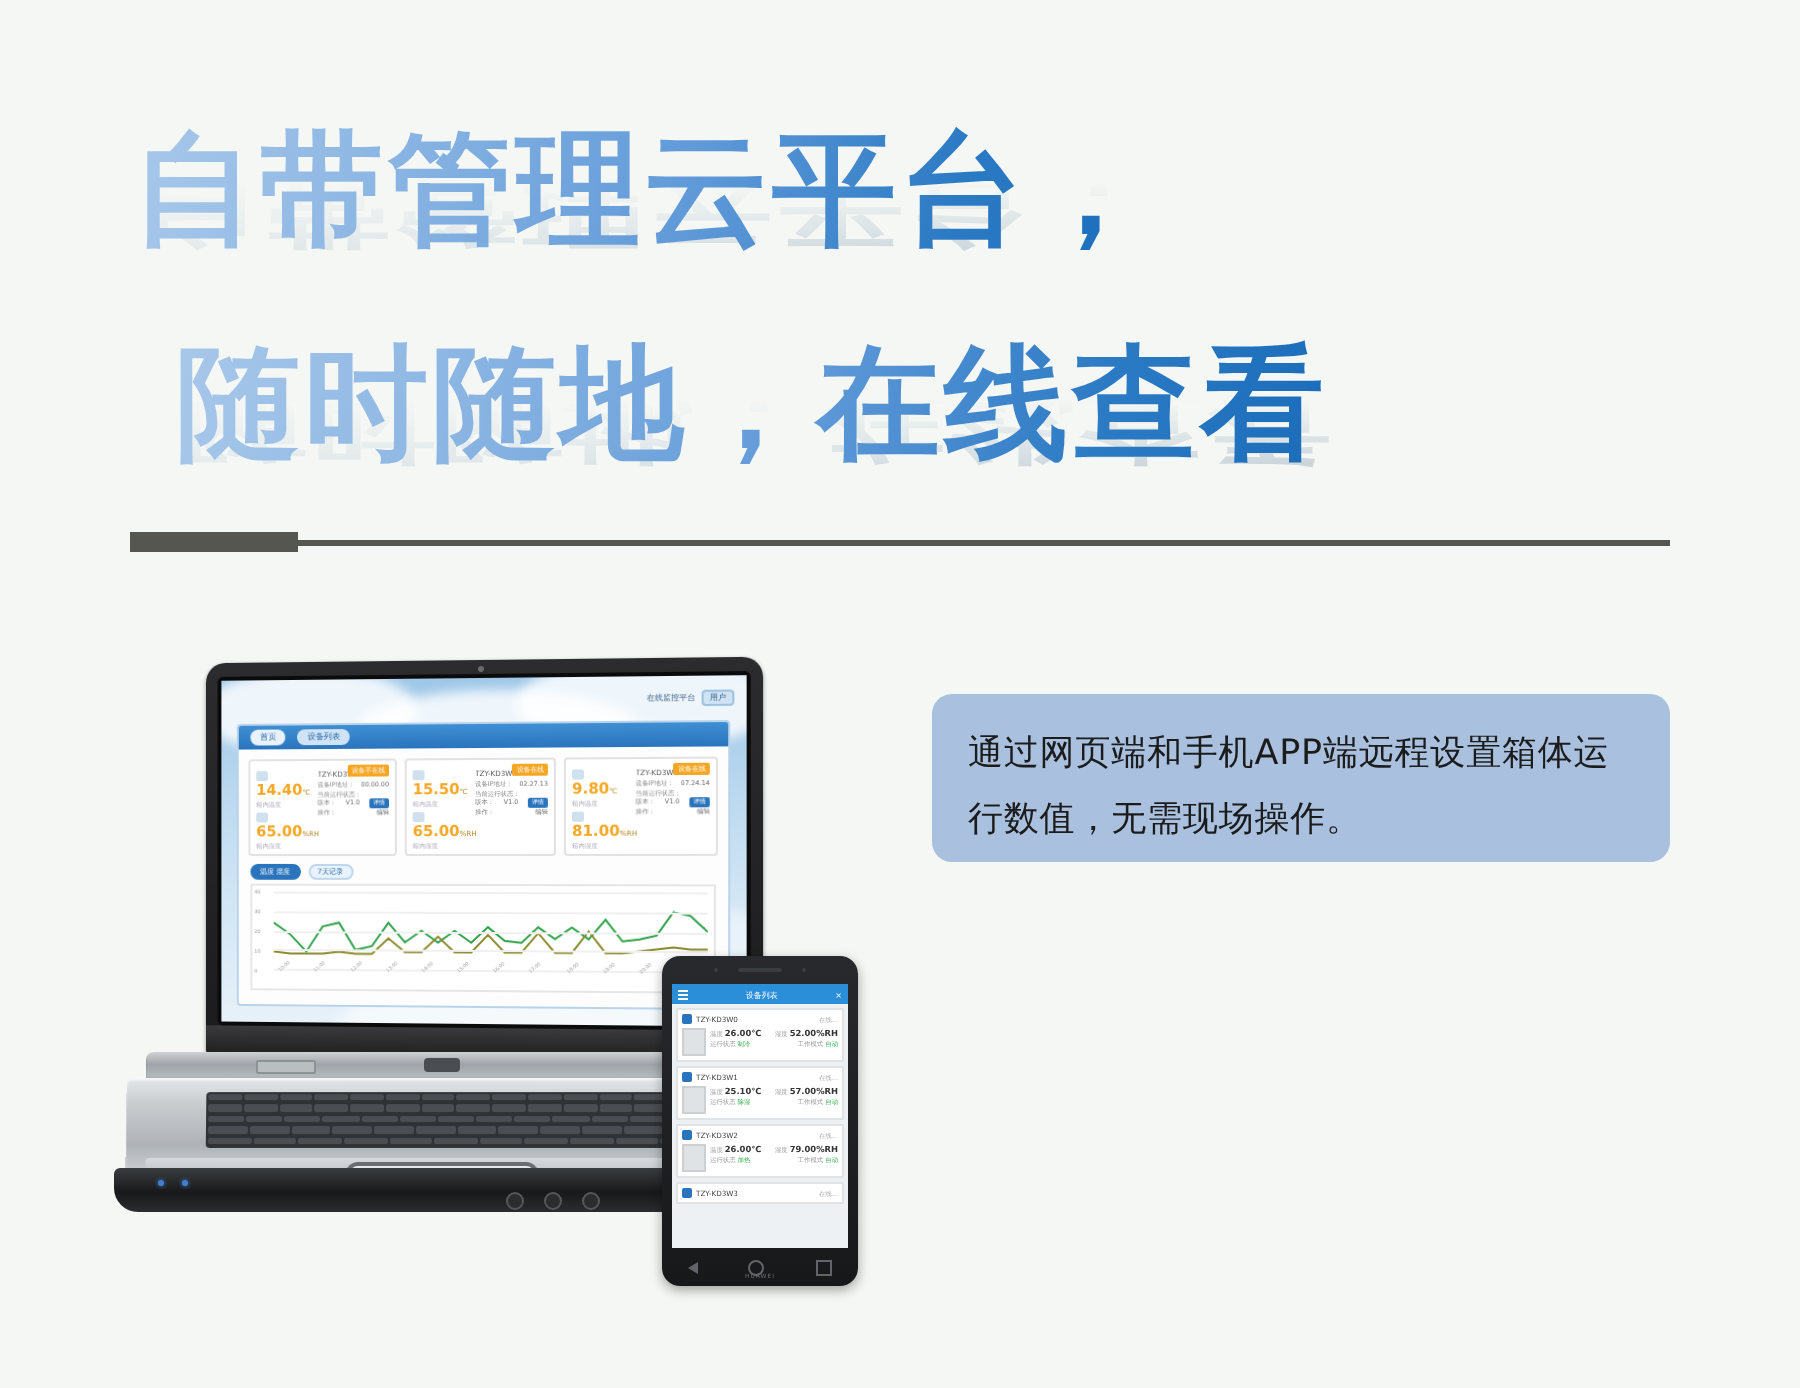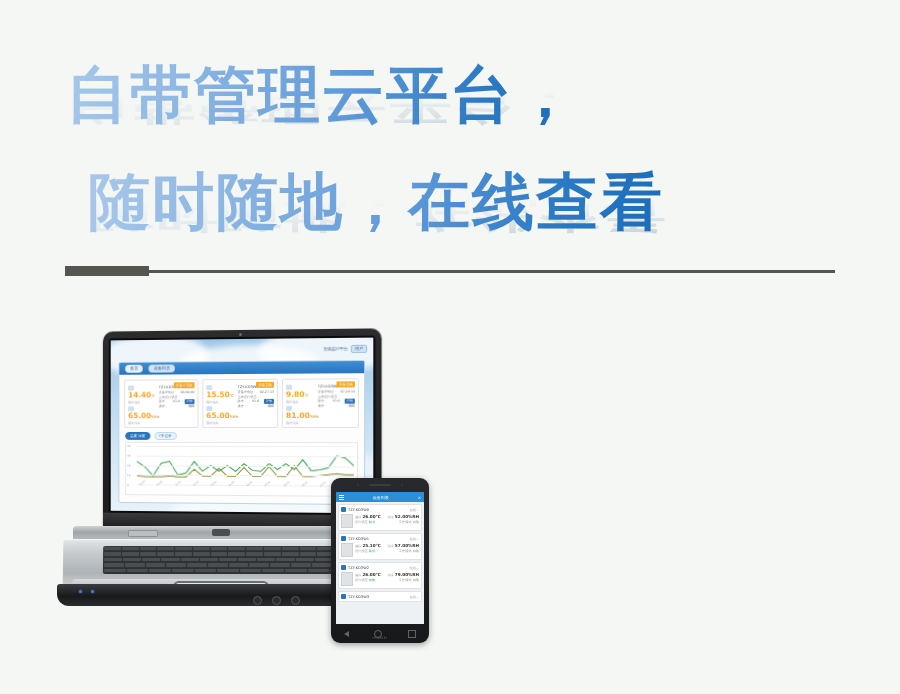--- a/index.html
+++ b/index.html
@@ -252,20 +252,21 @@
     <div class="hl-refl hlr2">随时随地，在线查看</div>
     <div class="hl-line hl-main hl1">自带管理云平台，</div>
     <div class="hl-line hl-main hl2">随时随地，在线查看</div>
   </div>
 
   <div class="divider-wrap">
     <div class="divider-line"></div>
     <div class="divider-block"></div>
   </div>
 
+  <div class="textbox tb1">通过网页端和手机APP端远程设置箱体运行数值，无需现场操作。</div>
 
   <div class="laptop">
 
     <div class="lid">
       <div class="lid-cam"></div>
       <div class="lid-inner">
         <div class="screen">
           <div class="cloud c1"></div>
           <div class="cloud c2"></div>
           <div class="cloud c3"></div>

